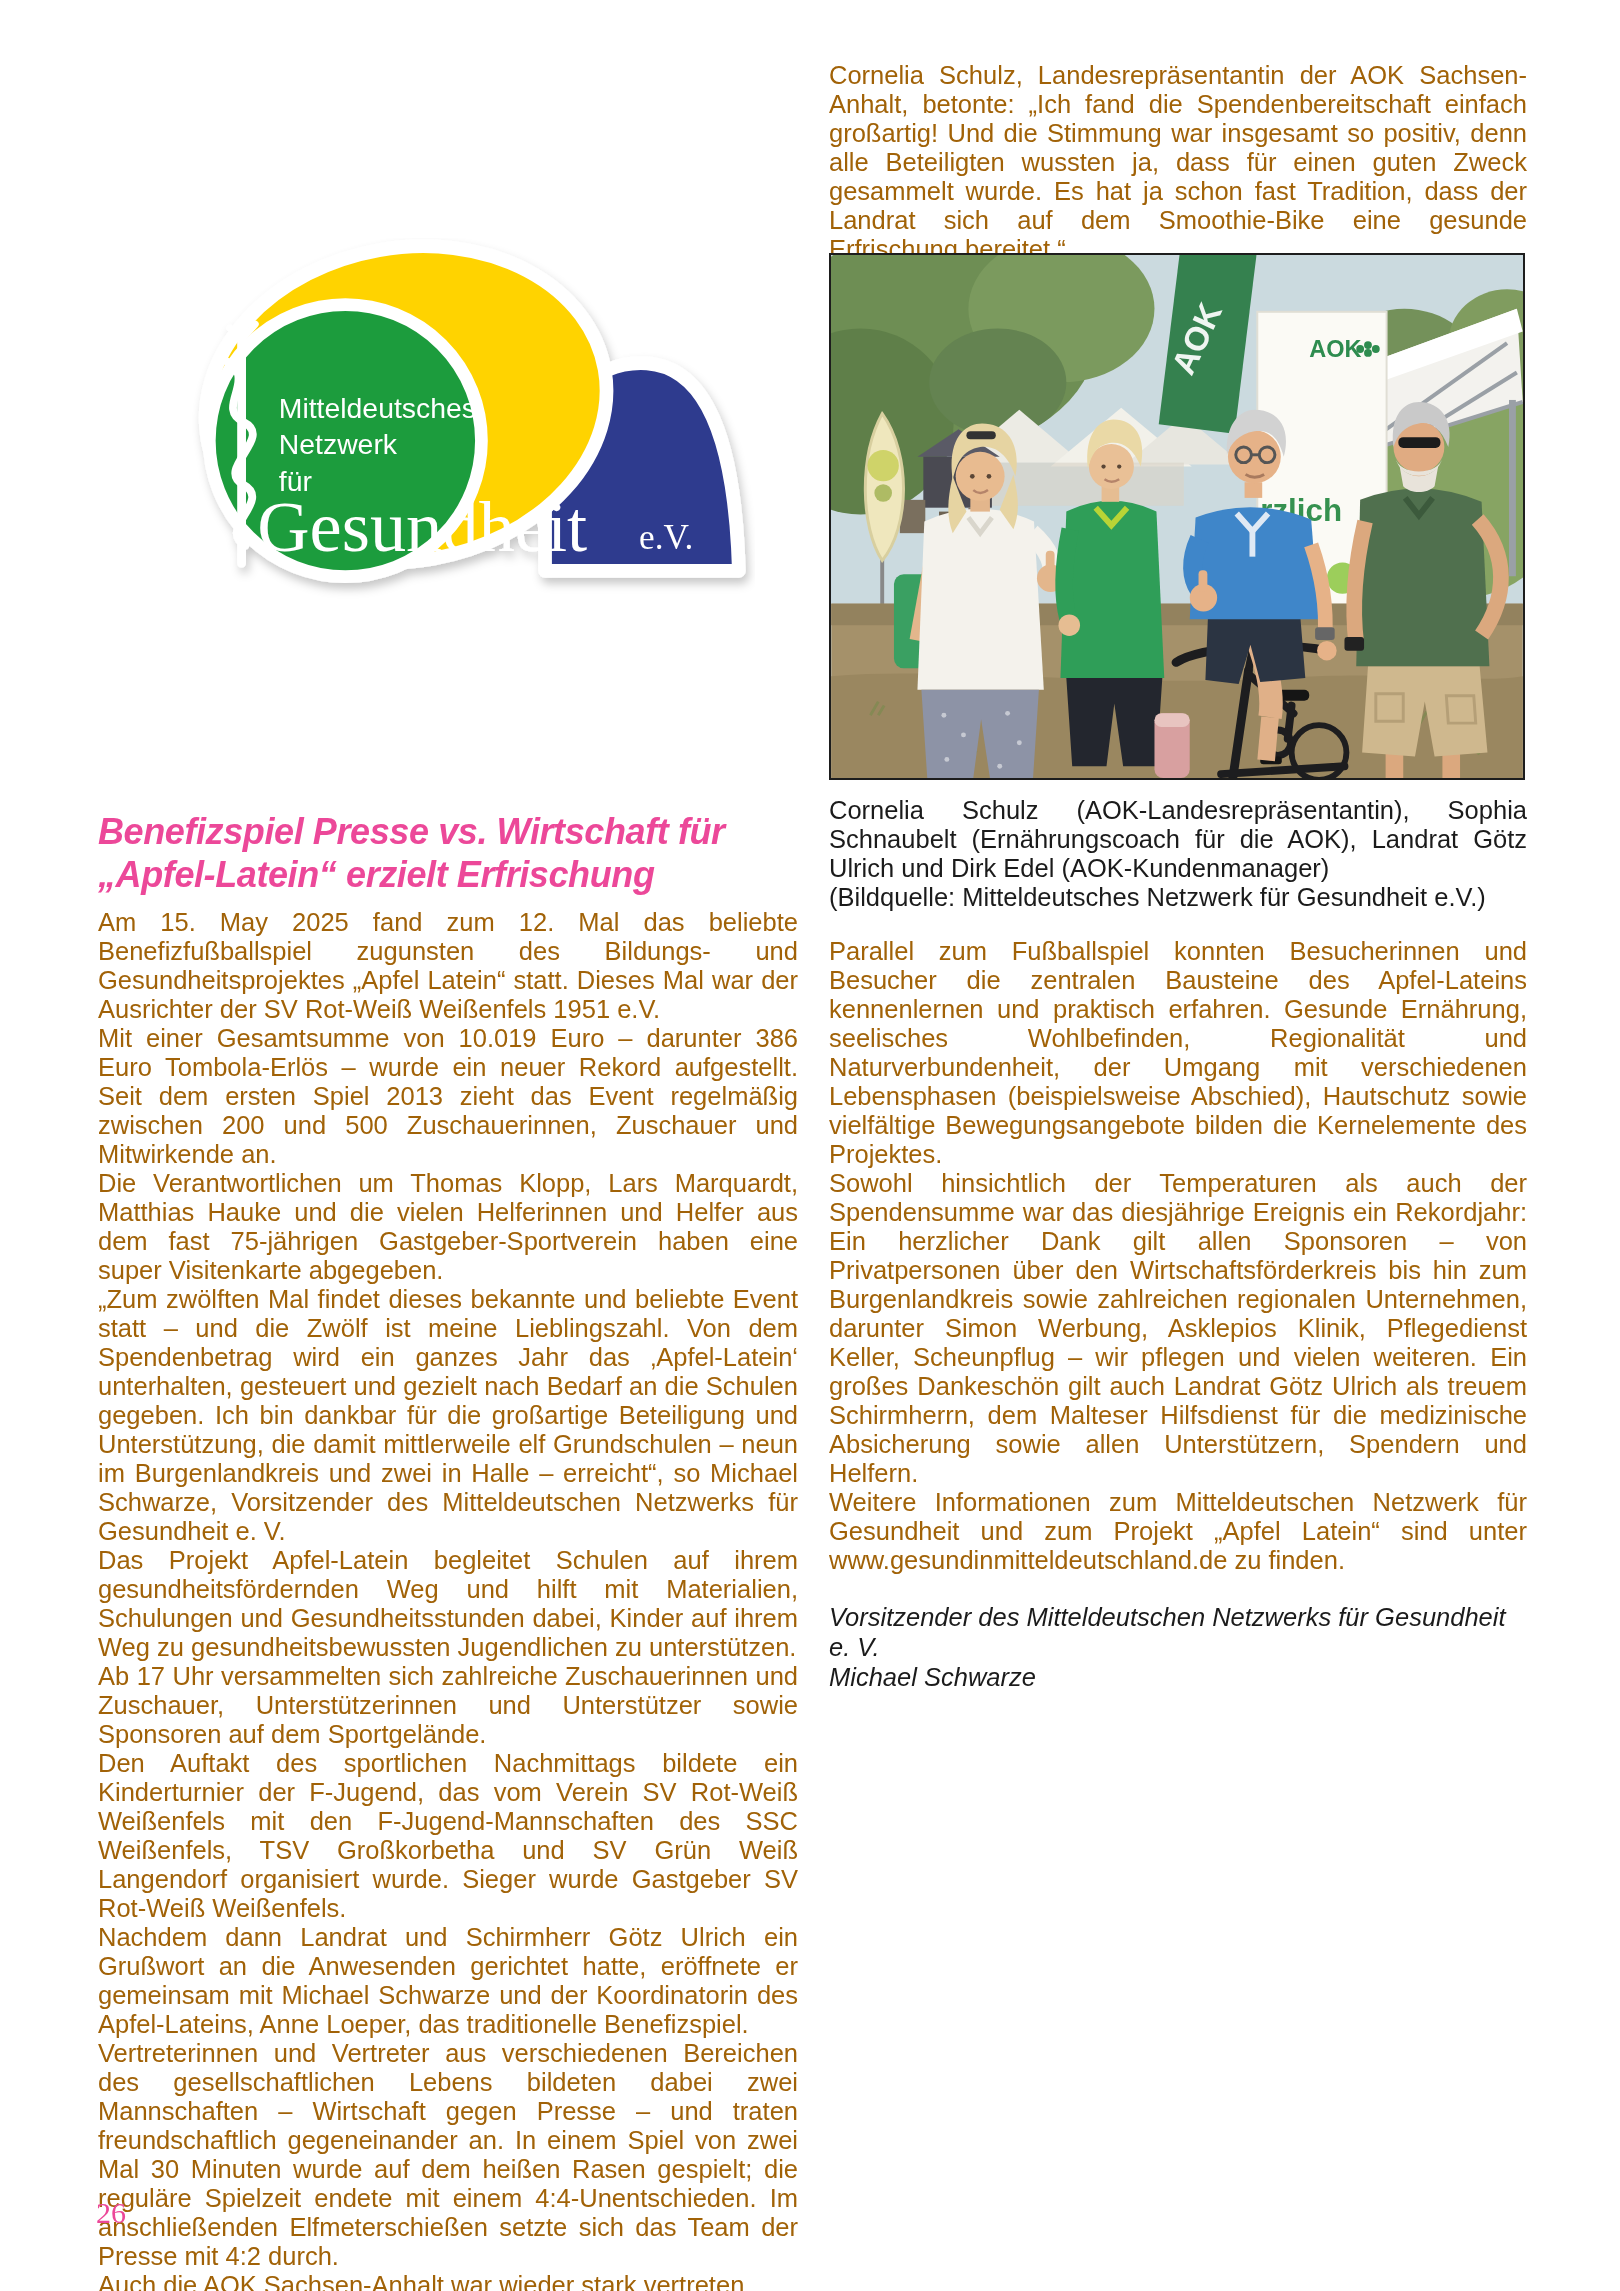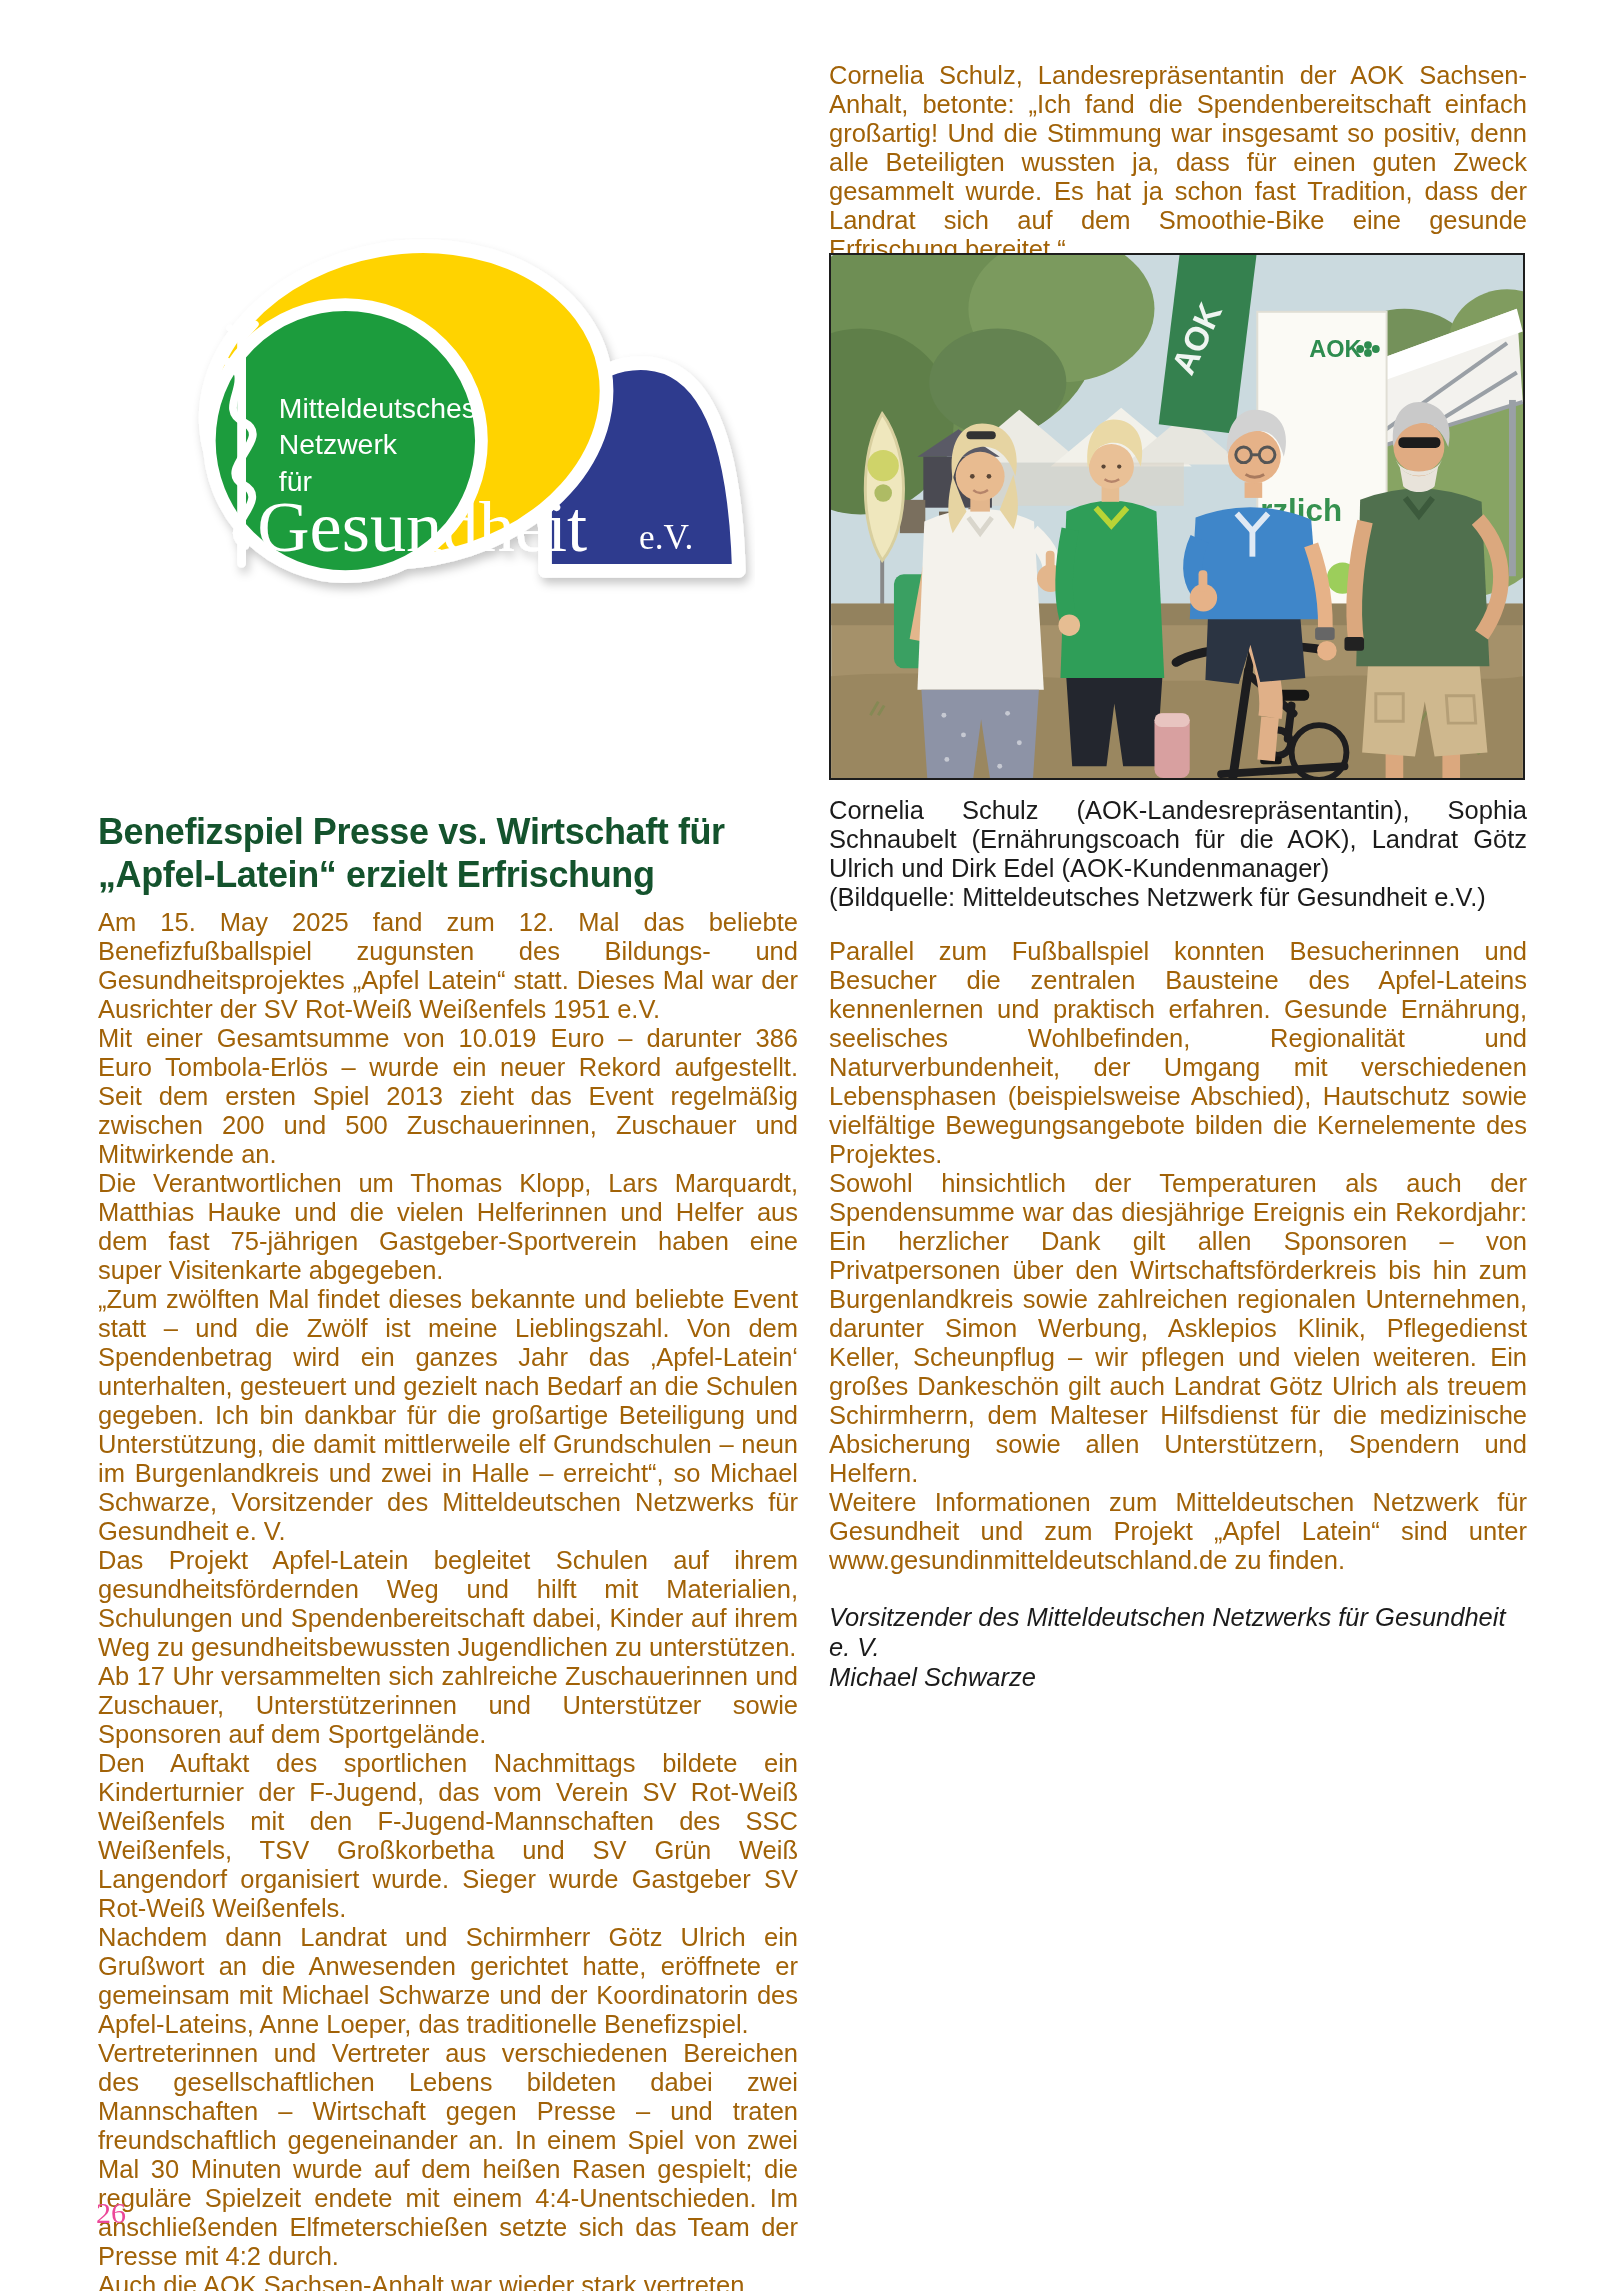--- a/index.html
+++ b/index.html
@@ -17,21 +17,21 @@
   .logo-sans{font-family:"Liberation Sans",sans-serif;}
   .logo-serif{font-family:"Liberation Serif",serif;}
   
   .col{position:absolute;}
   .left-col{left:98px;top:810px;width:700px;}
   .right-lead{left:829px;top:61px;width:698px;}
   .right-body{left:829px;top:937px;width:698px;}
   h1{
     margin:0 0 11.8px 0;
     font-size:36px;line-height:43px;font-weight:bold;
-    letter-spacing:-0.4px;color:#14532d;
+    letter-spacing:-0.4px;color:#ec4899;font-style:italic;
   }
   h1 span{display:block;}
   .bt{
     margin:0;
     font-size:25.5px;line-height:29px;
     text-align:justify;
     hyphens:auto;-webkit-hyphens:auto;
     color:#a16207;
   }
   
@@ -95,21 +95,21 @@
 
   <section class="col left-col">
     <h1>
       <span>Benefizspiel Presse vs. Wirtschaft für</span>
       <span>„Apfel-Latein“ erzielt Erfrischung</span>
     </h1>
     <p class="bt">Am 15. May 2025 fand zum 12. Mal das beliebte Benefizfußballspiel zugunsten des Bildungs- und Gesundheitsprojektes „Apfel Latein“ statt. Dieses Mal war der Ausrichter der SV Rot-Weiß Weißenfels 1951 e.V.</p>
     <p class="bt">Mit einer Gesamtsumme von 10.019 Euro – darunter 386 Euro Tombola-Erlös – wurde ein neuer Rekord aufgestellt. Seit dem ersten Spiel 2013 zieht das Event regelmäßig zwischen 200 und 500 Zuschauerinnen, Zuschauer und Mitwirkende an.</p>
     <p class="bt">Die Verantwortlichen um Thomas Klopp, Lars Marquardt, Matthias Hauke und die vielen Helferinnen und Helfer aus dem fast 75-jährigen Gastgeber-Sportverein haben eine super Visitenkarte abgegeben.</p>
     <p class="bt">„Zum zwölften Mal findet dieses bekannte und beliebte Event statt – und die Zwölf ist meine Lieblingszahl. Von dem Spendenbetrag wird ein ganzes Jahr das ‚Apfel-Latein‘ unterhalten, gesteuert und gezielt nach Bedarf an die Schulen gegeben. Ich bin dankbar für die großartige Beteiligung und Unterstützung, die damit mittlerweile elf Grundschulen – neun im Burgenlandkreis und zwei in Halle – erreicht“, so Michael Schwarze, Vorsitzender des Mitteldeutschen Netzwerks für Gesundheit e. V.</p>
-    <p class="bt">Das Projekt Apfel-Latein begleitet Schulen auf ihrem gesundheitsfördernden Weg und hilft mit Materialien, Schulungen und Spendenbereitschaft dabei, Kinder auf ihrem Weg zu gesundheitsbewussten Jugendlichen zu unterstützen.</p>
+    <p class="bt">Das Projekt Apfel-Latein begleitet Schulen auf ihrem gesundheitsfördernden Weg und hilft mit Materialien, Schulungen und Gesundheitsstunden dabei, Kinder auf ihrem Weg zu gesundheitsbewussten Jugendlichen zu unterstützen.</p>
     <p class="bt">Ab 17 Uhr versammelten sich zahlreiche Zuschauerinnen und Zuschauer, Unterstützerinnen und Unterstützer sowie Sponsoren auf dem Sportgelände.</p>
     <p class="bt">Den Auftakt des sportlichen Nachmittags bildete ein Kinderturnier der F-Jugend, das vom Verein SV Rot-Weiß Weißenfels mit den F-Jugend-Mannschaften des SSC Weißenfels, TSV Großkorbetha und SV Grün Weiß Langendorf organisiert wurde. Sieger wurde Gastgeber SV Rot-Weiß Weißenfels.</p>
     <p class="bt">Nachdem dann Landrat und Schirmherr Götz Ulrich ein Grußwort an die Anwesenden gerichtet hatte, eröffnete er gemeinsam mit Michael Schwarze und der Koordinatorin des Apfel-Lateins, Anne Loeper, das traditionelle Benefizspiel.</p>
     <p class="bt">Vertreterinnen und Vertreter aus verschiedenen Bereichen des gesellschaftlichen Lebens bildeten dabei zwei Mannschaften – Wirtschaft gegen Presse – und traten freundschaftlich gegeneinander an. In einem Spiel von zwei Mal 30 Minuten wurde auf dem heißen Rasen gespielt; die reguläre Spielzeit endete mit einem 4:4-Unentschieden. Im anschließenden Elfmeterschießen setzte sich das Team der Presse mit 4:2 durch.</p>
     <p class="bt">Auch die AOK Sachsen-Anhalt war wieder stark vertreten.</p>
   </section>
 
   <section class="col right-lead">
     <p class="bt">Cornelia Schulz, Landesrepräsentantin der AOK Sachsen-Anhalt, betonte: „Ich fand die Spendenbereitschaft einfach großartig! Und die Stimmung war insgesamt so positiv, denn alle Beteiligten wussten ja, dass für einen guten Zweck gesammelt wurde. Es hat ja schon fast Tradition, dass der Landrat sich auf dem Smoothie-Bike eine gesunde Erfrischung bereitet.“</p>
   </section>

